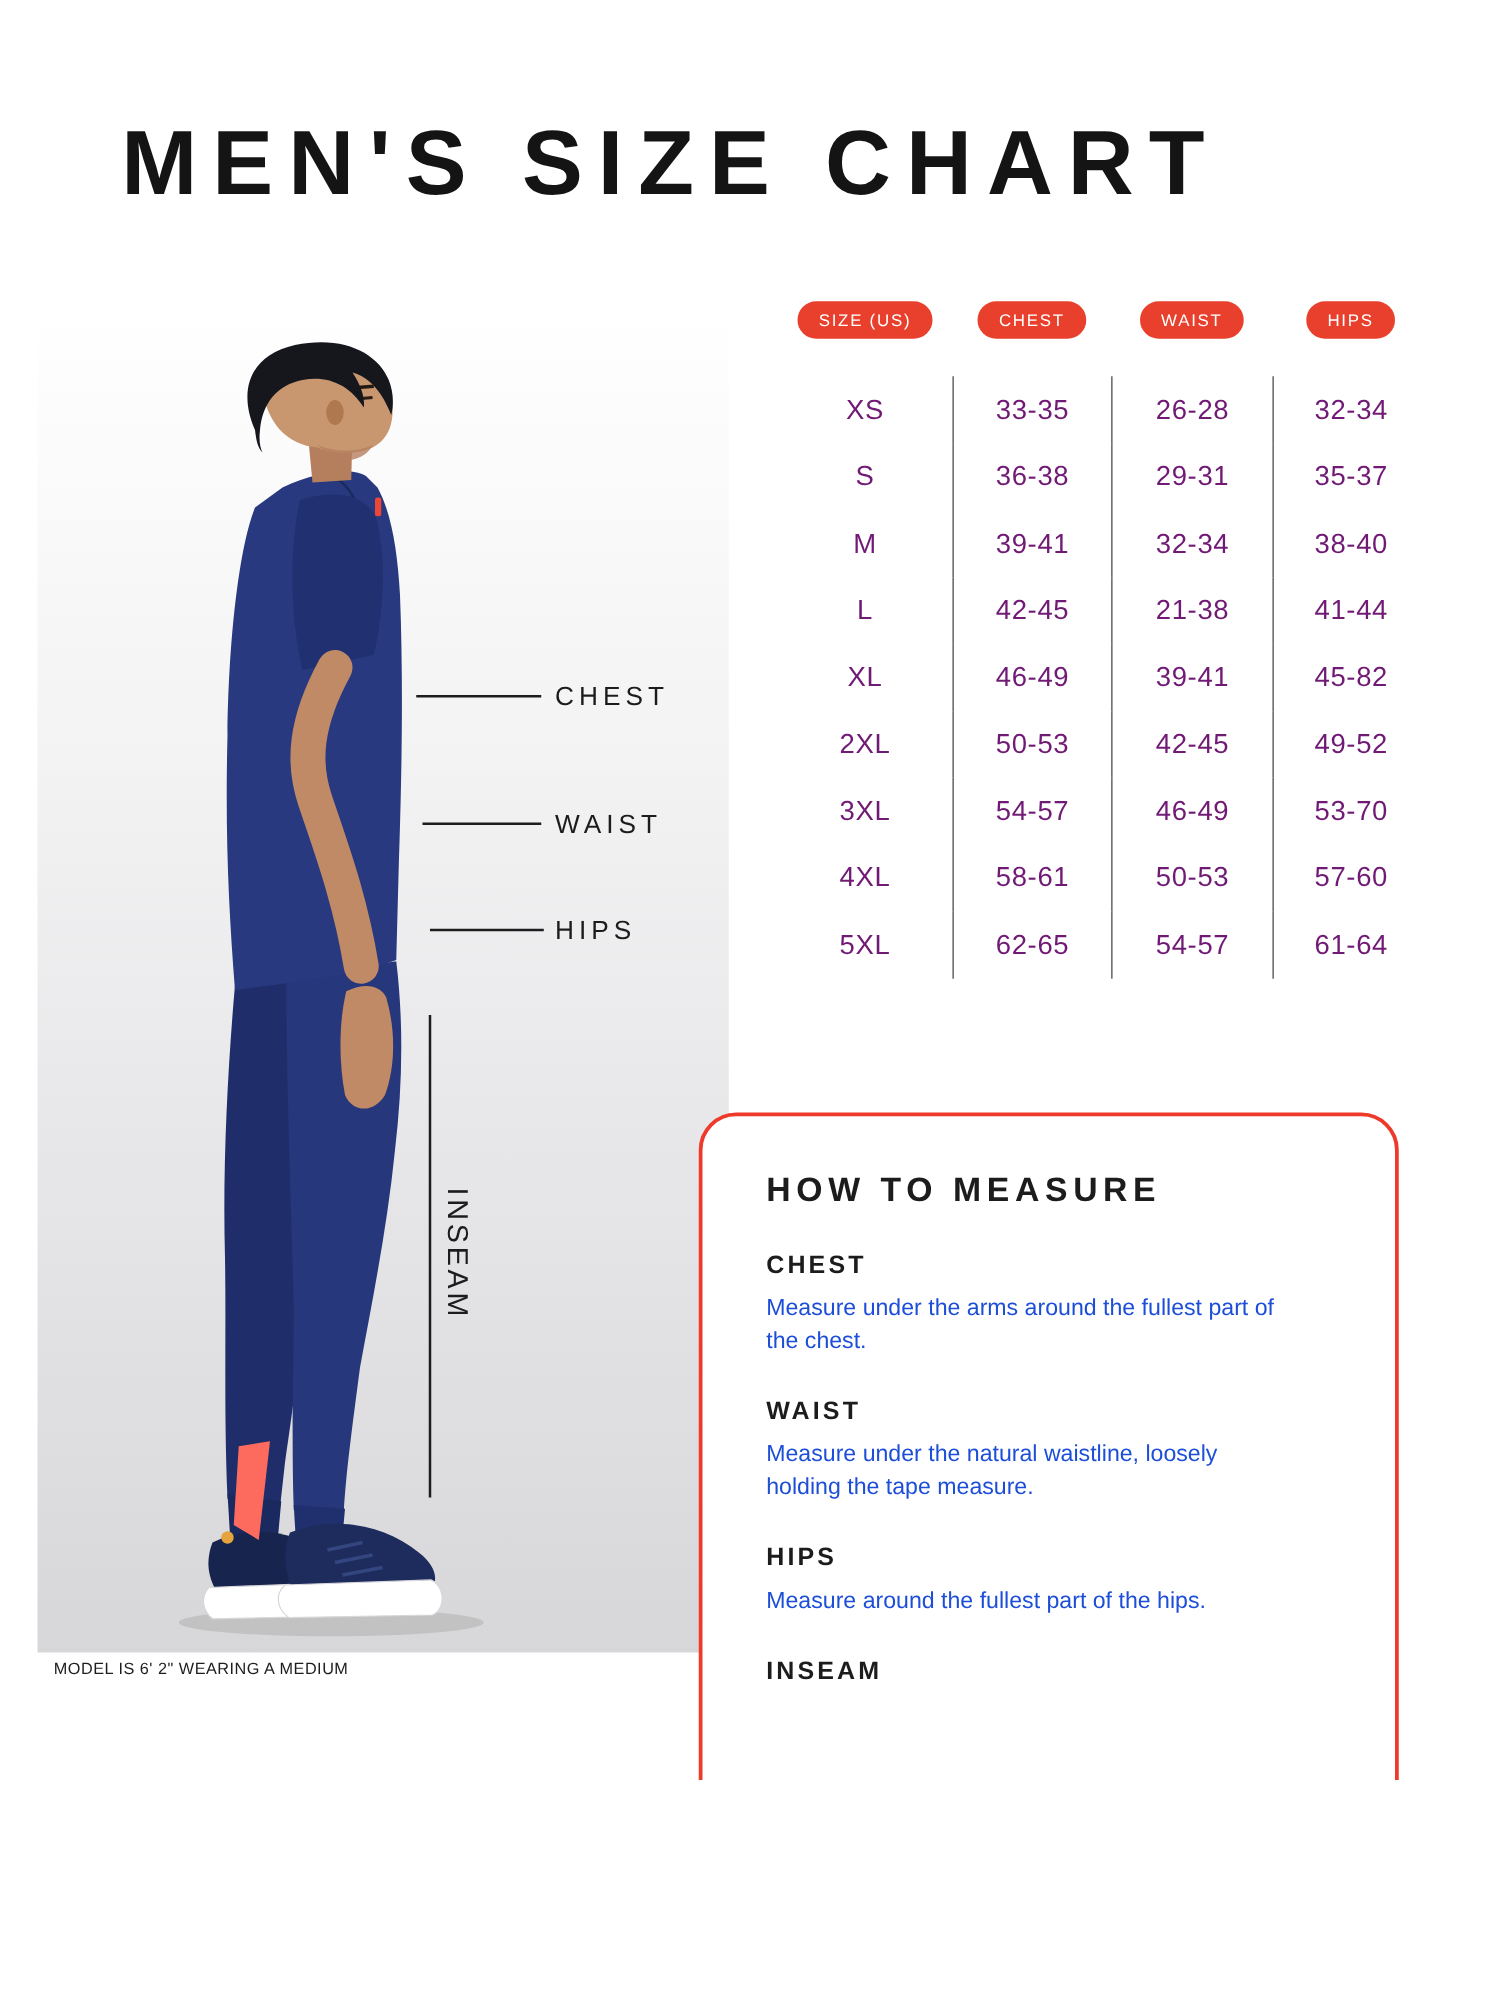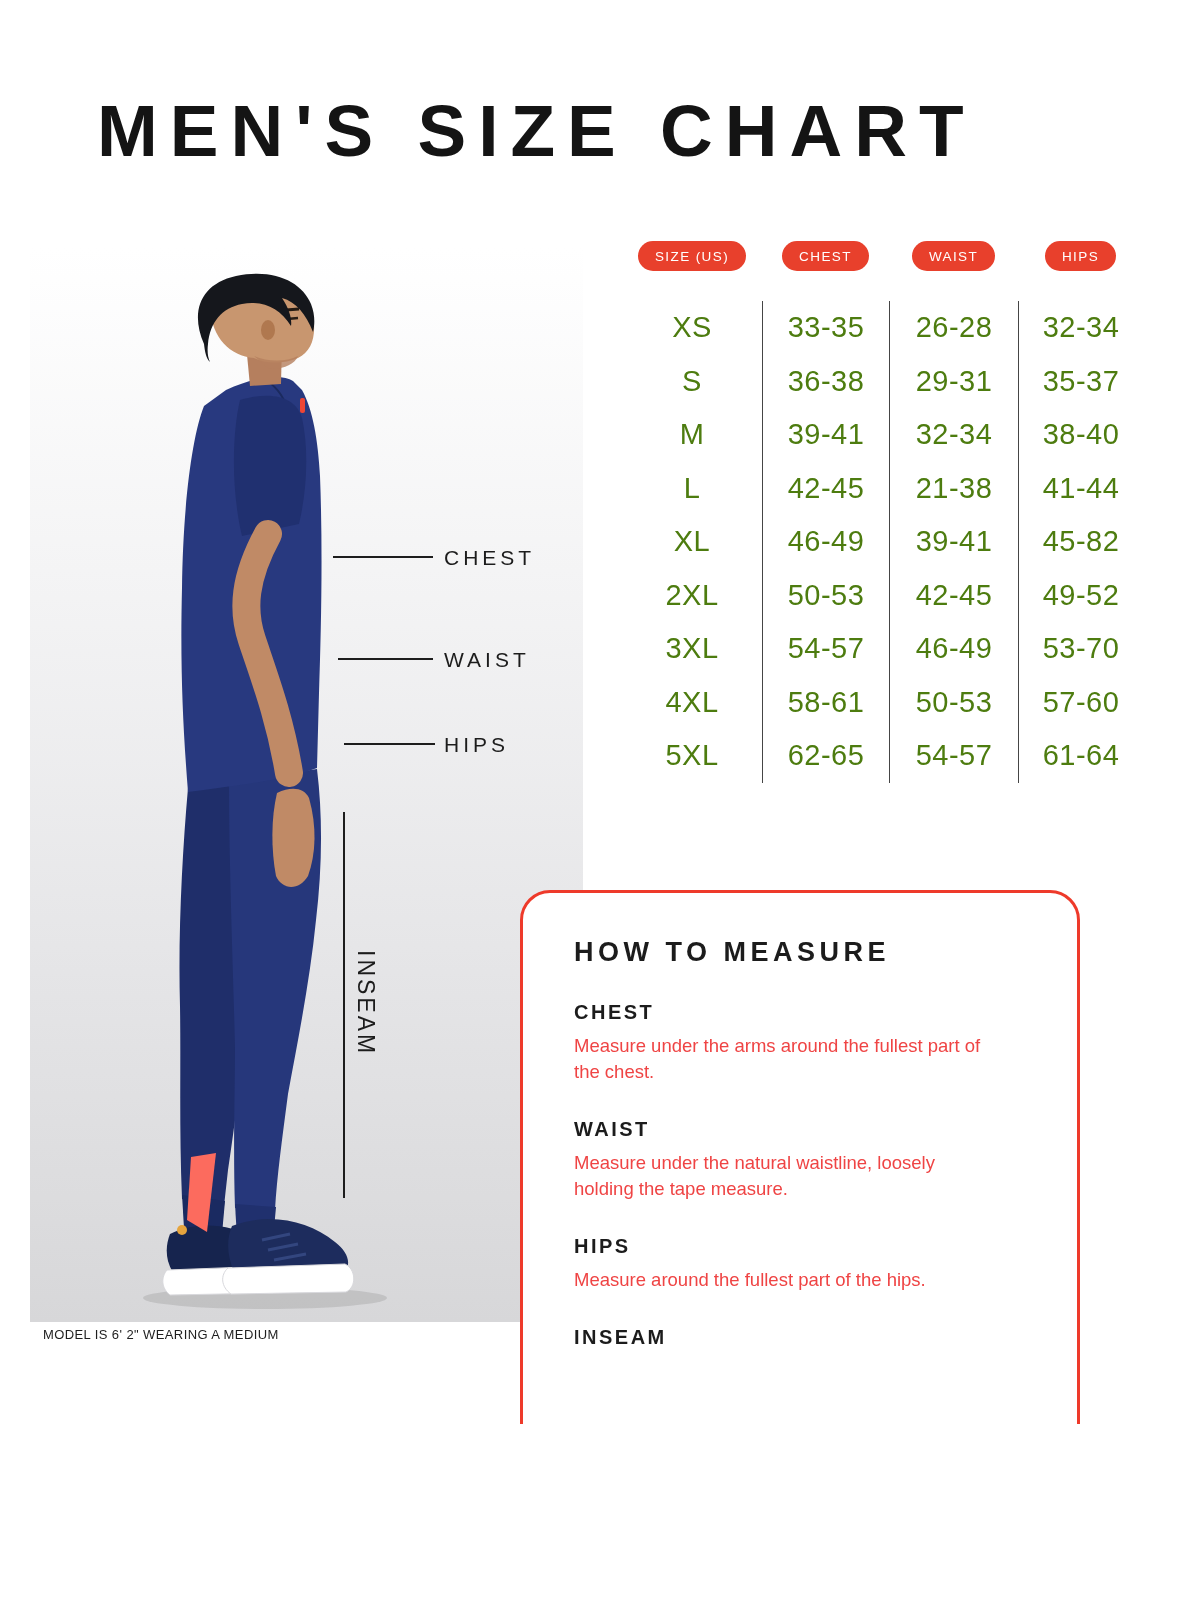--- a/index.html
+++ b/index.html
@@ -96,29 +96,29 @@
     width: 521px;
     display: grid;
     grid-template-columns: 140px 127px 129px 125px;
     grid-auto-rows: 53.5px;
   }
   .tr { display: contents; }
   .td {
     display: flex;
     align-items: center;
     justify-content: center;
-    font-size: 29px;
+    font-size: 22px;
     letter-spacing: 0.5px;
-    color: #4d7c0f;
+    color: #701a75;
   }
   .td.bl { border-left: 1.5px solid #454545; }
   
   .measure-box {
     position: absolute;
-    left: 520px;
+    left: 559px;
     top: 890px;
     width: 560px;
     height: 567px;
     background: #ffffff;
     border: 3px solid #EE3A2A;
     border-radius: 30px;
     padding: 44px 50px 0 51px;
   }
   .measure-box h2 {
     font-size: 27px;
@@ -129,21 +129,21 @@
   .measure-box h3 {
     font-size: 20px;
     font-weight: 700;
     letter-spacing: 2.5px;
     color: #1c1c1c;
     margin-top: 33px;
   }
   .measure-box p {
     font-size: 18.5px;
     line-height: 26px;
-    color: #ef4444;
+    color: #1d4ed8;
     margin-top: 9px;
     max-width: 422px;
   }
 </style>
 </head>
 <body>
 
 <div class="page">
 
   <h1 class="title">MEN'S SIZE CHART</h1>

